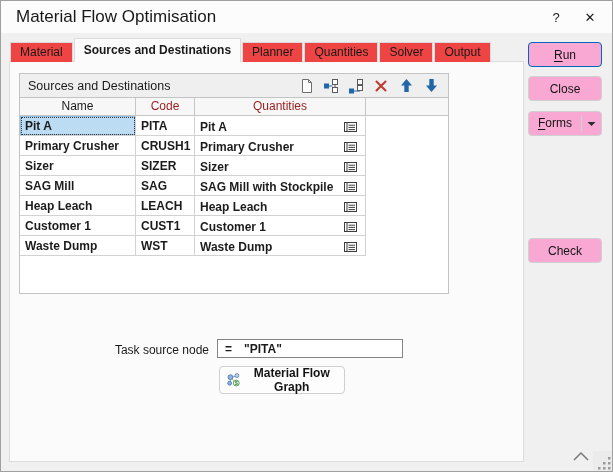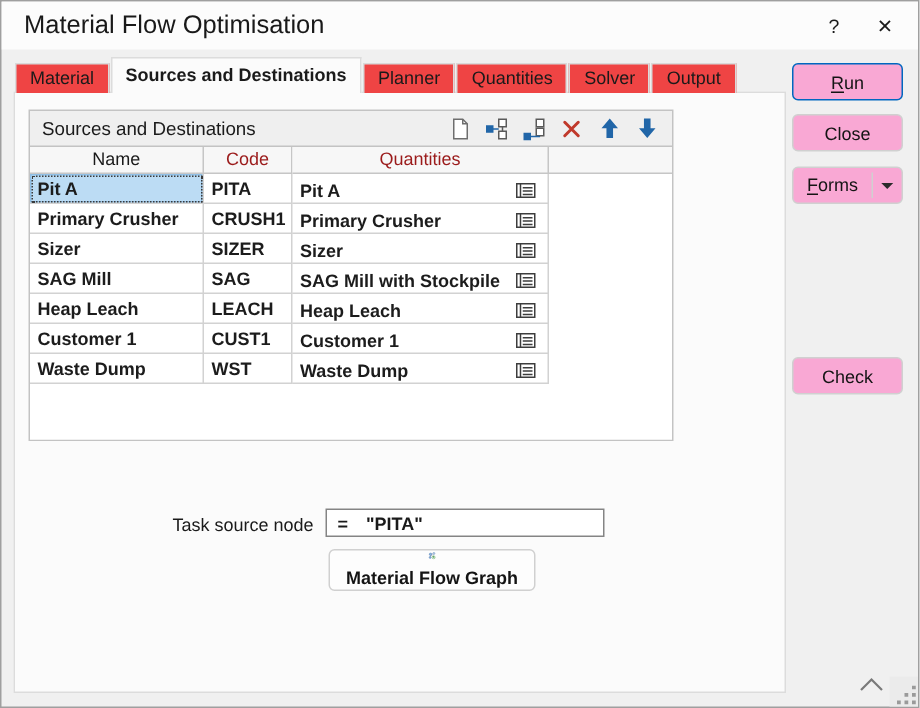--- a/index.html
+++ b/index.html
@@ -45,22 +45,22 @@
   .cell.selected{background:#bcdcf4;outline:1px dotted #3a3a3a;outline-offset:-2px;box-shadow:inset 0 0 0 1px #8fbfe6;}
   .c-def{display:flex;align-items:center;justify-content:space-between;padding-right:6px;}
   .def-btn{width:18px;height:14px;border:none;background:transparent;padding:0;display:flex;align-items:center;justify-content:center;cursor:default;}
   
   .task-label{position:absolute;left:80px;top:280px;width:119px;height:16px;text-align:right;line-height:16px;color:#1a1a1a;}
   .task-field{position:absolute;left:207px;top:277px;width:186px;height:19px;background:#fff;border:1px solid #848484;
     display:flex;align-items:center;font-weight:600;font-size:12px;}
   .task-op{margin-left:7px;}
   .task-val{margin-left:12px;}
   
-  .graph-btn{position:absolute;left:209px;top:304px;width:138px;height:28px;background:#fdfdfd;border:1px solid #d0d0d0;
-    border-radius:4px;display:flex;align-items:center;justify-content:center;gap:5px;font-weight:600;font-size:12px;color:#141414;cursor:default;flex-direction:column;}
+  .graph-btn{position:absolute;left:209px;top:304px;width:126px;height:28px;background:#fdfdfd;border:1px solid #d0d0d0;
+    border-radius:4px;display:flex;align-items:center;justify-content:center;gap:5px;font-weight:600;font-size:12px;color:#141414;cursor:default;}
   
   .act-btn{position:absolute;left:527px;width:74px;height:25px;background:#f9a8d4;border:1px solid #d0d0d0;border-radius:4px;
     font-size:12px;color:#141414;display:flex;align-items:center;justify-content:center;cursor:default;z-index:2;}
   .act-btn u{text-underline-offset:2px;}
   .btn-run{top:41px;border:1.5px solid #0067c0;}
   .btn-close{top:75px;}
   .btn-forms{top:110px;justify-content:flex-start;padding:0;}
   .forms-main{width:52px;text-align:center;line-height:23px;}
   .forms-split{width:1px;height:17px;background:#d0d0d0;}
   .forms-arrow{flex:1;display:flex;align-items:center;justify-content:center;}

